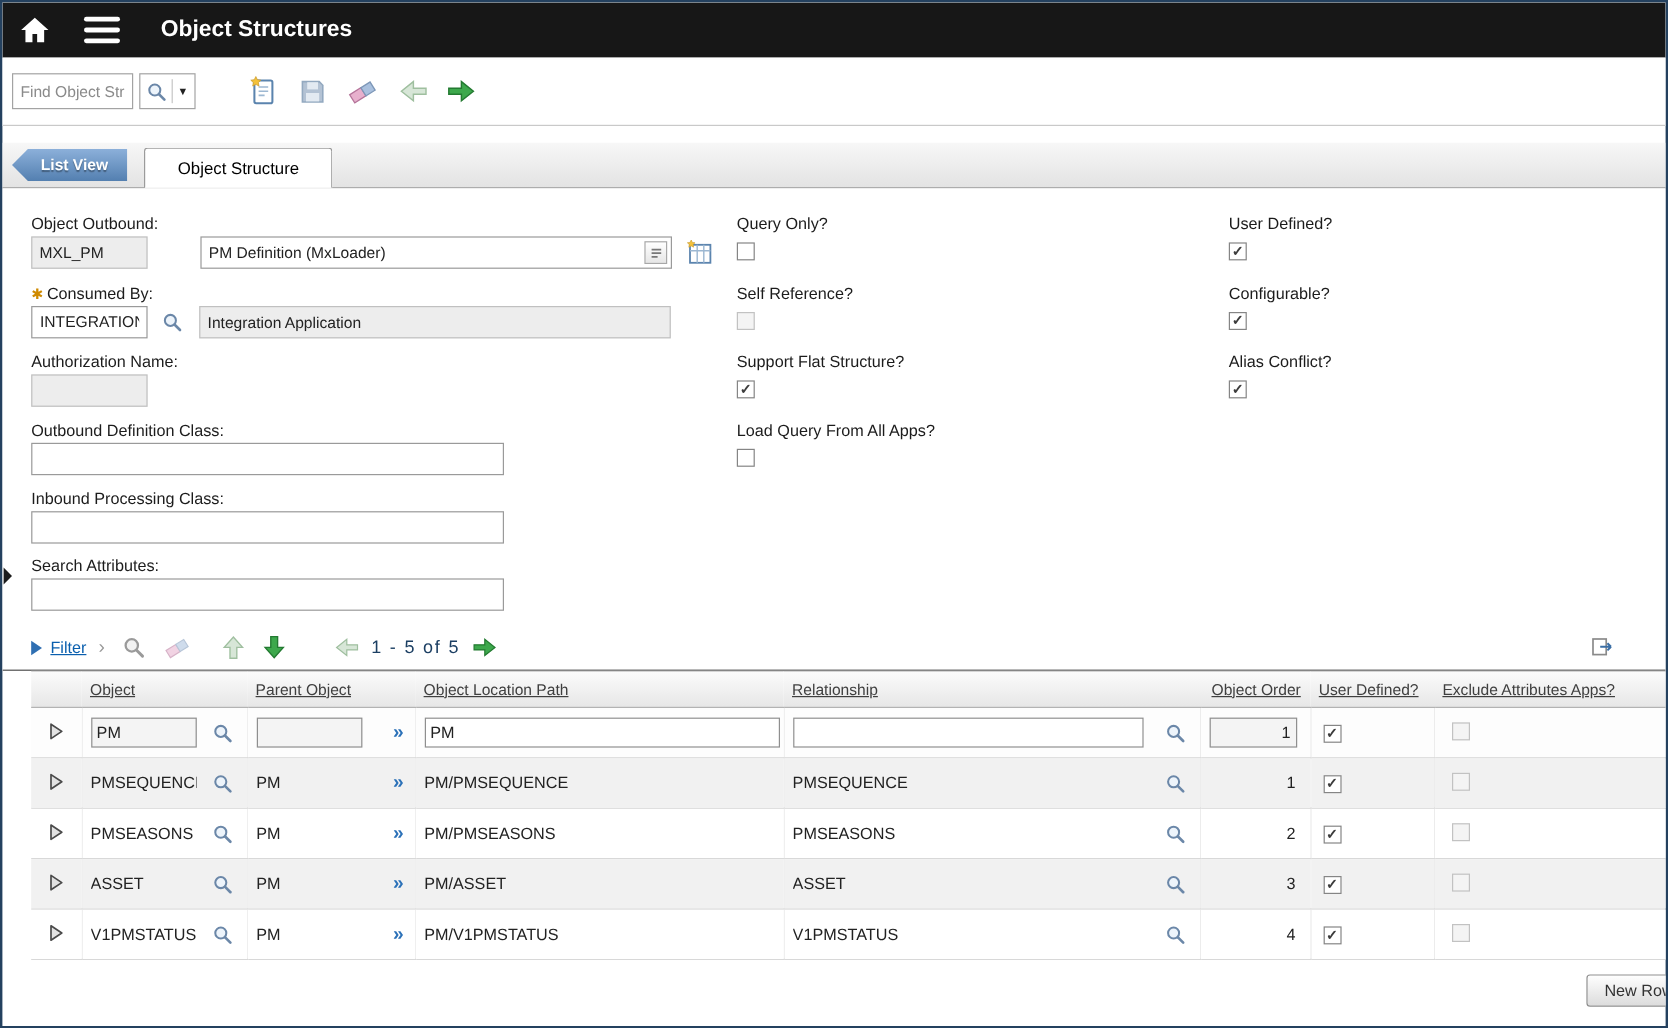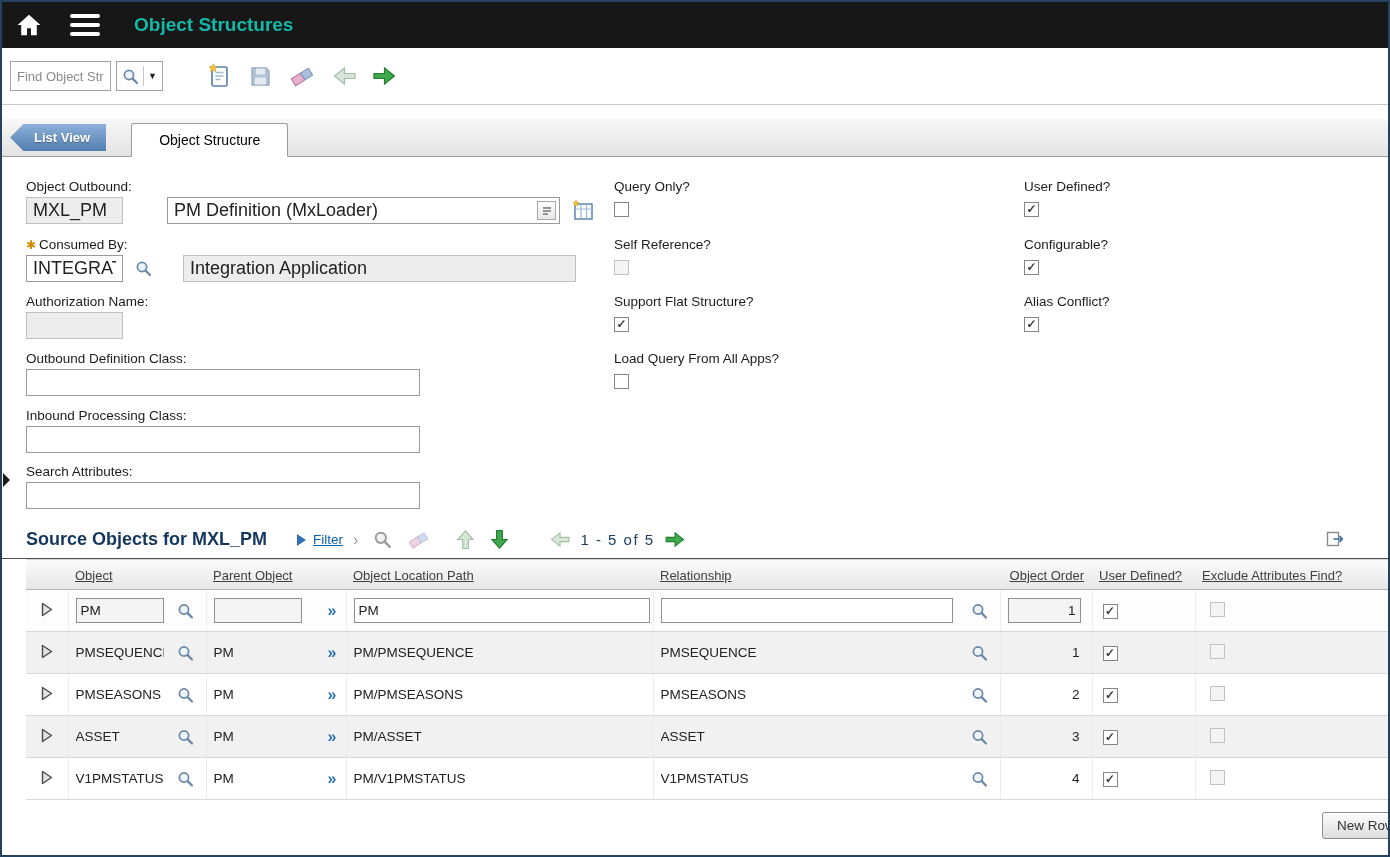--- a/index.html
+++ b/index.html
@@ -4,44 +4,44 @@
 <style>
 *{margin:0;padding:0;box-sizing:border-box}
 body{font-family:"Liberation Sans",sans-serif;background:#fff}
 .page{position:relative;width:1390px;height:857px;border:2px solid #24415f;overflow:hidden;background:#fff}
 
 
 .topbar{height:46px;background:#171717;display:flex;align-items:center;padding-left:14px}
 .home{display:inline-flex;cursor:pointer}
 .menu{margin-left:28px;display:inline-flex;flex-direction:column;gap:5px;cursor:pointer}
 .menu i{display:block;width:30px;height:4px;background:#fff;border-radius:2px}
-.apptitle{color:#14b8a6;font-size:19px;font-weight:bold;margin-left:34px}
+.apptitle{color:#ffffff;font-size:19px;font-weight:bold;margin-left:34px}
 
 
 .toolbar{height:57px;border-bottom:1px solid #c9c9c9;display:flex;align-items:center;padding-left:8px;background:#fff}
 .find{width:101px;height:30px;border:1px solid #a3a3a3;font-size:13px;padding:0 6px;color:#333}
 .find::placeholder{color:#8a8a8a}
 .searchbox{height:30px;margin-left:5px;border:1px solid #a3a3a3;display:inline-flex;align-items:center;padding:0 5px;background:#fff;cursor:pointer}
 .searchbox .sep{width:1px;height:20px;background:#c5c5c5;margin:0 4px}
 .caret{font-size:9px;color:#222}
 .tbtn{margin-left:17px;display:inline-flex;align-items:center;cursor:pointer}
 .tbtn.first{margin-left:44px}
 
 
 .tabrow{height:38px;background:linear-gradient(#f7f7f7,#e3e3e3);border-bottom:1px solid #9b9b9b;display:flex;align-items:flex-end;padding-left:8px;margin-top:14px}
-.listview{align-self:center;height:27px;line-height:27px;padding:0 16px 0 24px;color:#fff;font-size:13px;font-weight:bold;background:linear-gradient(#8cb0da,#537fb0);clip-path:polygon(14% 0,100% 0,100% 100%,14% 100%,0 50%);margin-right:25px;cursor:pointer;text-shadow:0 1px 1px rgba(0,0,0,.35)}
+.listview{align-self:center;height:27px;line-height:27px;padding:0 16px 0 24px;color:#fff;font-size:13px;font-weight:bold;background:linear-gradient(#8cb0da,#537fb0);clip-path:polygon(14% 0,100% 0,100% 100%,14% 100%,0 50%);margin-right:14px;cursor:pointer;text-shadow:0 1px 1px rgba(0,0,0,.35)}
 .tab{height:34px;line-height:33px;padding:0 27px;background:#fff;border:1px solid #9b9b9b;border-bottom:1px solid #fff;font-size:14px;color:#000000;border-radius:3px 3px 0 0;margin-bottom:-1px;cursor:pointer}
 
 
 .formarea{position:relative;height:364px;background:#fff}
 .fg{position:absolute}
 .flabel{font-size:13.5px;color:#1c1c1c;white-space:nowrap}
 .req{color:#cf8a00;margin-right:3px;font-size:12px}
 .frow{display:flex;align-items:center;margin-top:3px}
-.tb{height:27px;border:1px solid #9a9a9a;font-size:18px;padding:0 6px;color:#222;background:#fff;vertical-align:middle}
+.tb{height:27px;border:1px solid #9a9a9a;font-size:13px;padding:0 6px;color:#222;background:#fff;vertical-align:middle}
 .tb.ro{background:#ededed;border-color:#c0c0c0}
 .descwrap{position:relative;display:inline-block}
 .desc{width:100%}
 .ldesc{position:absolute;right:4px;top:4px;width:19px;height:19px;border:1px solid #a8a8a8;background:linear-gradient(#fff,#e6e6e6);display:flex;align-items:center;justify-content:center;cursor:pointer}
 .dmenu{margin-left:10px;display:inline-flex;cursor:pointer}
 .fmag{margin-left:12px;display:inline-flex;cursor:pointer}
 .cb{display:inline-block;width:15px;height:15px;border:1px solid #858585;background:#fff;font-size:12px;line-height:13px;text-align:center;color:#3c3c3c;cursor:pointer}
 .cb.checked{font-weight:bold}
 .cb.dis{border-color:#c2c2c2;background:#f4f4f4}
 .fg > .cb{margin-top:8px}
@@ -178,21 +178,21 @@
     <div class="fg" style="left:24px;top:80px">
       <div class="flabel"><span class="req">✱</span><span>Consumed By:</span></div>
       <div class="frow">
         <input class="tb" style="width: 97px;" value="INTEGRATION">
         <span class="fmag">
           <svg width="17" height="17" viewBox="0 0 17 17">
               <circle cx="7" cy="7" r="4.6" fill="#edf4fb" stroke="#6b87a8" stroke-width="1.7"></circle>
               <line x1="10.6" y1="10.6" x2="15" y2="15" stroke="#6b87a8" stroke-width="2.2" stroke-linecap="round"></line>
             </svg>
         </span>
-        <input class="tb ro" style="width: 393px; margin-left: 31px;" value="Integration Application">
+        <input class="tb ro" style="width: 393px; margin-left: 14px;" value="Integration Application">
       </div>
     </div>
 
     <div class="fg" style="left:24px;top:194px">
       <div class="flabel">Outbound Definition Class:</div>
       <div class="frow">
         <input class="tb" style="width: 394px;" value="">
       </div>
     </div>
 
@@ -242,21 +242,20 @@
       <div class="flabel">Configurable?</div>
       <span class="cb checked">✓</span>
     </div>
     <div class="fg" style="left:1022px;top:137px">
       <div class="flabel">Alias Conflict?</div>
       <span class="cb checked">✓</span>
     </div>
   </div>
 
   <div class="secbar">
-    <span class="sectitle">Source Objects for MXL_PM</span>
     <span class="ftri"></span>
     <a class="flink">Filter</a>
     <span class="fchev">›</span>
     <span class="ticon">
       <svg width="19" height="19" viewBox="0 0 17 17">
           <circle cx="7" cy="7" r="4.6" fill="#f2f2f2" stroke="#9a9a9a" stroke-width="1.7"></circle>
           <line x1="10.6" y1="10.6" x2="15" y2="15" stroke="#9a9a9a" stroke-width="2.2" stroke-linecap="round"></line>
         </svg>
     </span>
     <span class="ticon" style="opacity:.55">
@@ -311,21 +310,21 @@
     </colgroup>
     <thead>
       <tr>
         <th></th>
         <th><span class="hlink">Object</span></th>
         <th><span class="hlink">Parent Object</span></th>
         <th><span class="hlink">Object Location Path</span></th>
         <th><span class="hlink">Relationship</span></th>
         <th class="h-ord"><span class="hlink">Object Order</span></th>
         <th><span class="hlink">User Defined?</span></th>
-        <th><span class="hlink">Exclude Attributes Find?</span></th>
+        <th><span class="hlink">Exclude Attributes Apps?</span></th>
       </tr>
     </thead>
     <tbody>
         <tr class="editrow">
           <td class="c-exp"><span class="exp">
               <svg width="12" height="15" viewBox="0 0 12 15">
                 <path d="M1.5 1.5 L10.5 7.5 L1.5 13.5 Z" fill="#e2e2e2" stroke="#4a4a4a" stroke-width="1.4" stroke-linejoin="round"></path>
               </svg>
             </span></td>
           <td class="c-obj"><input class="gin gray w-obj" value="PM" style=""><span class="rmag">

